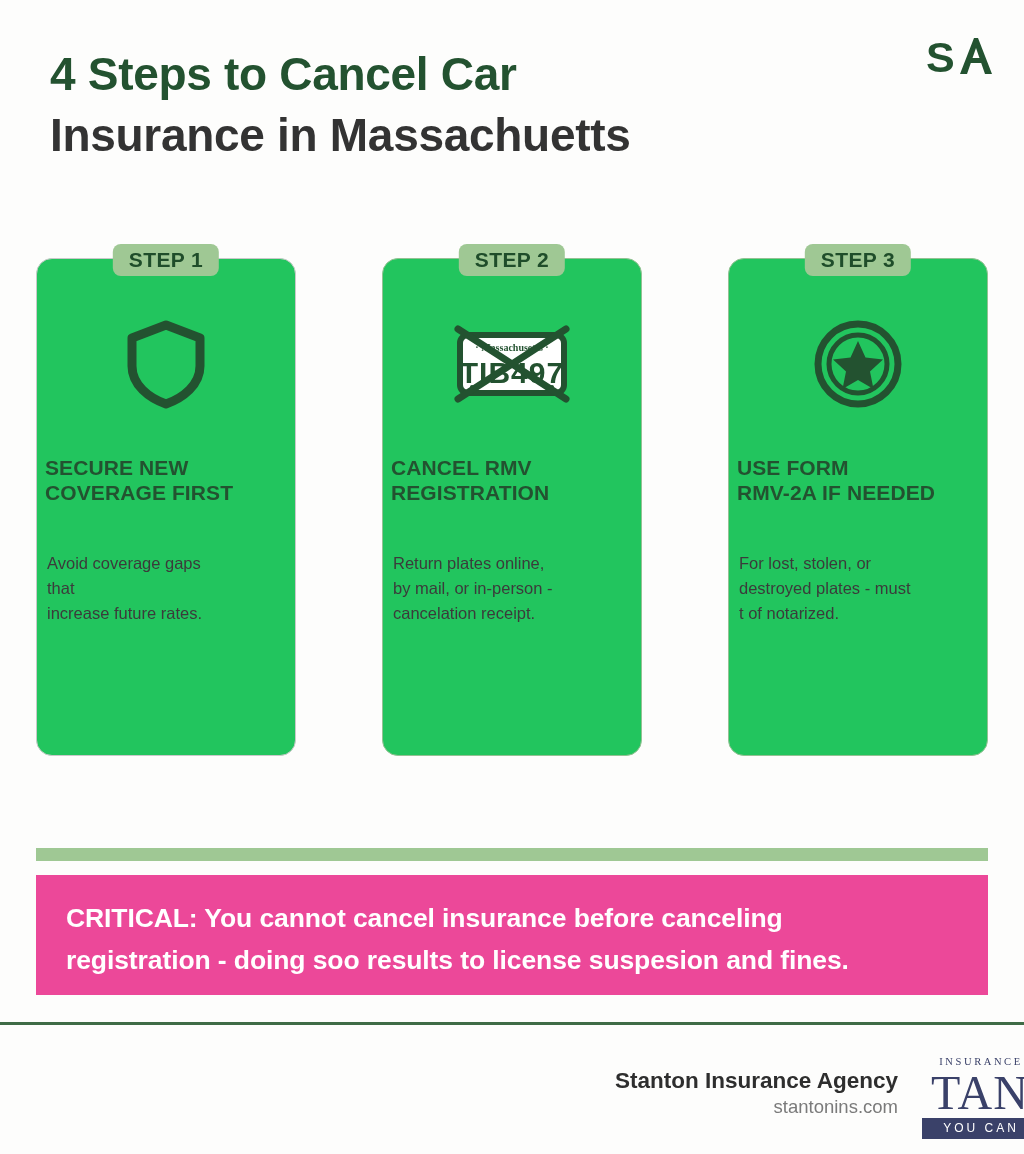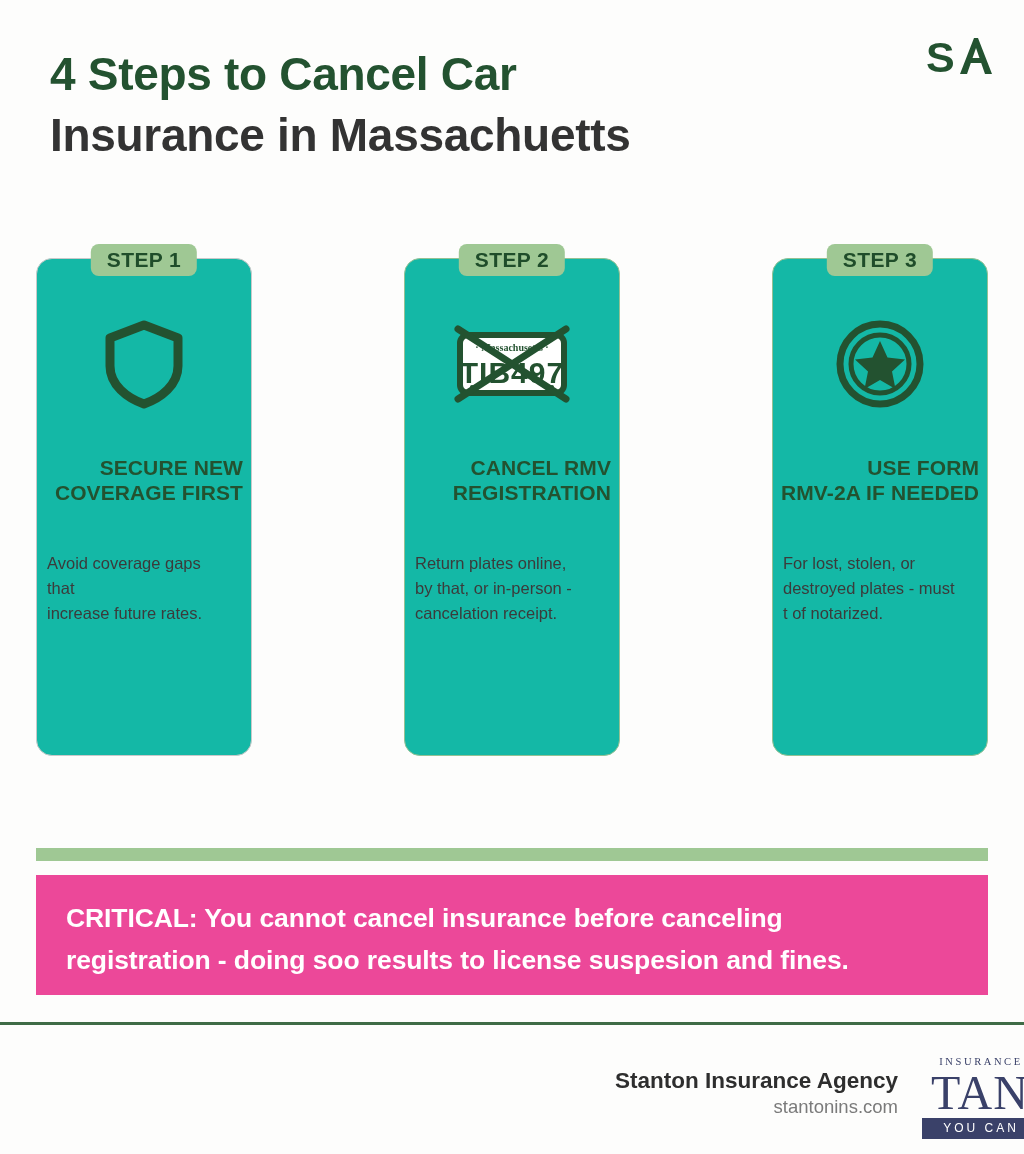--- a/index.html
+++ b/index.html
@@ -58,23 +58,23 @@
     position: absolute;
     left: 36px;
     top: 258px;
     width: 952px;
     height: 505px;
     display: flex;
     justify-content: space-between;
   }
   .step-card {
     position: relative;
-    width: 216px;
+    width: 260px;
     height: 498px;
-    background: #14b8a6;
+    background: #22c55e;
     border-radius: 16px;
     box-sizing: border-box;
   }
   .step-card.border-gray  { border: 1.6px solid #c9c9c9; }
   .step-card.border-green { border: 1.6px solid #94c193; }
 
   .step-badge {
     position: absolute;
     left: 50%;
     transform: translateX(-50%);
@@ -100,21 +100,21 @@
     align-items: center;
     justify-content: center;
   }
   .step-icon svg { display: block; }
 
   .step-title {
     position: absolute;
     left: 8px;
     top: 196px;
     width: calc(100% - 16px);
-    text-align: right;
+    text-align: left;
     color: #235230;
     font-size: 21px;
     font-weight: bold;
     line-height: 25px;
     letter-spacing: 0.1px;
     white-space: pre-line;
   }
 
   .step-body {
     position: absolute;
@@ -278,21 +278,21 @@
           <text x="66" y="64" text-anchor="middle" font-family="Liberation Sans, sans-serif" font-size="30" font-weight="bold" fill="#235230" letter-spacing="1">TIB497</text>
           <circle cx="26" cy="68" r="2" fill="#235230"></circle>
           <circle cx="106" cy="68" r="2" fill="#235230"></circle>
           <path d="M12 10 L120 80" stroke="#235230" stroke-width="7" stroke-linecap="round"></path>
           <path d="M120 10 L12 80" stroke="#235230" stroke-width="7" stroke-linecap="round"></path>
         </svg>
       </div>
       <div class="step-title">CANCEL RMV
 REGISTRATION</div>
       <div class="step-body">Return plates online,
-by that, or in-person -
+by mail, or in-person -
 cancelation receipt.</div>
     </div>
 
     <div class="step-card border-green">
       <div class="step-badge">STEP 3</div>
       <div class="step-icon">
         <svg width="88" height="88" viewBox="0 0 88 88" aria-hidden="true">
           <circle cx="44" cy="44" r="40" fill="none" stroke="#235230" stroke-width="7"></circle>
           <circle cx="44" cy="44" r="29" fill="none" stroke="#235230" stroke-width="5"></circle>
           <path d="M44 21 L51.5 37.5 L69 39.5 L56 51.5 L59.5 69 L44 60 L28.5 69 L32 51.5 L19 39.5 L36.5 37.5 Z" fill="#235230"></path>

